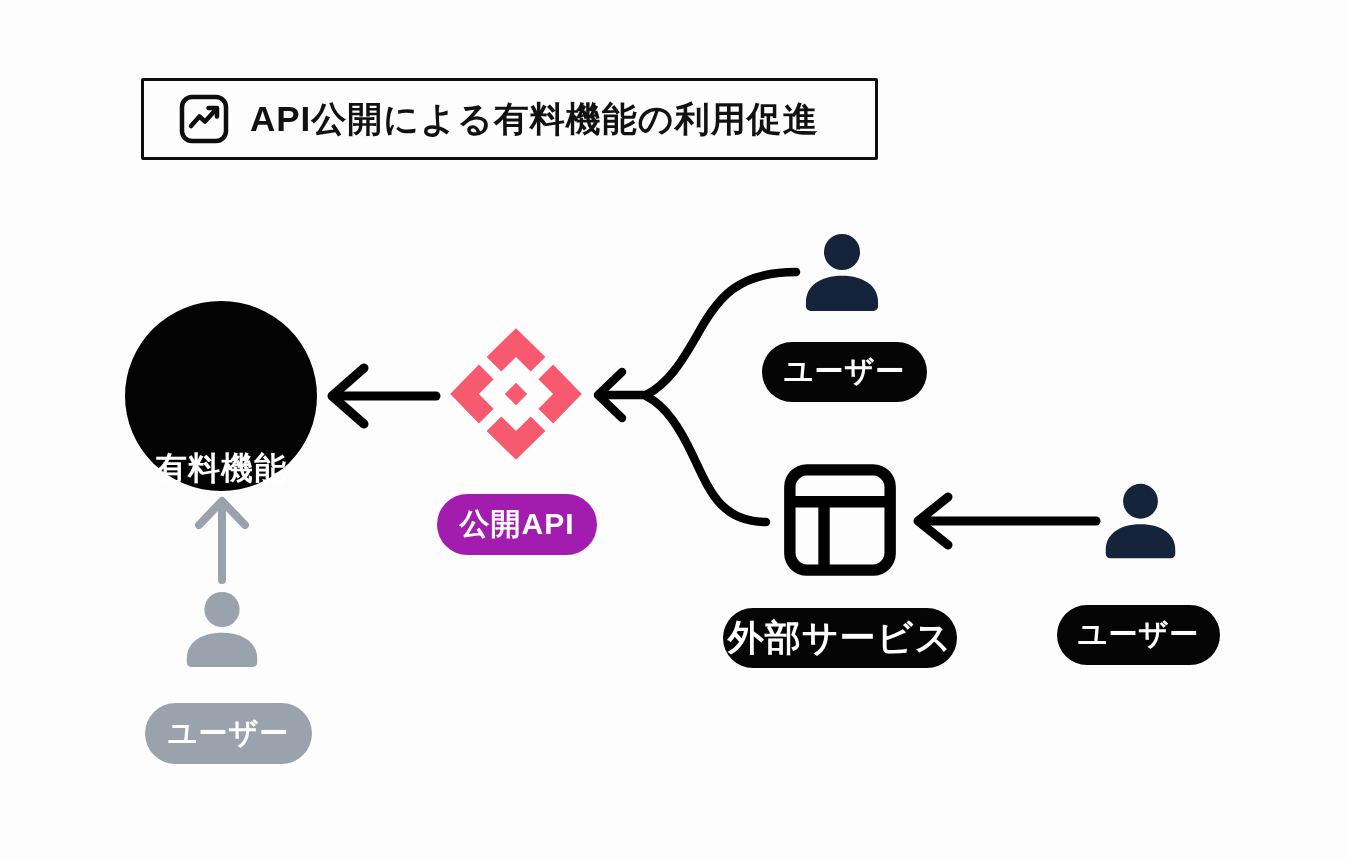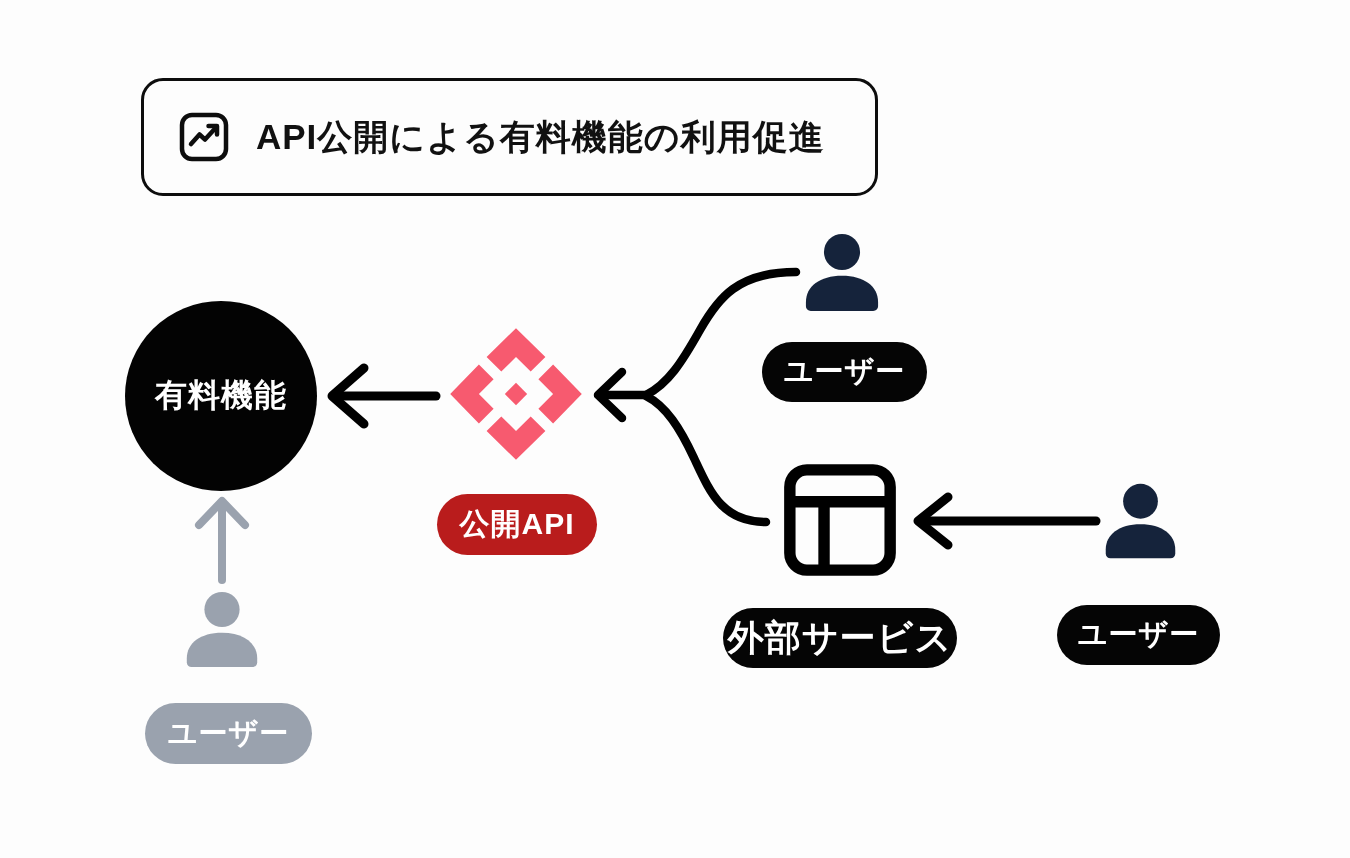--- a/index.html
+++ b/index.html
@@ -5,42 +5,42 @@
   html,body{margin:0;padding:0;background:#fff;}
   .canvas{
     position:relative;width:1350px;height:858px;overflow:hidden;
     background:#FDFDFD;
     font-family:"Liberation Sans","DejaVu Sans",sans-serif;
   }
   .abs{position:absolute;}
 
   
   .title-box{
-    left:141px;top:78px;width:737px;height:118px;
-    border:3.5px solid #0D0D0D;border-radius:22px;background:#FDFDFD;
-    display:flex;align-items:center;box-sizing:border-box;padding-left:34px;gap:26px;
+    left:141px;top:78px;width:737px;height:82px;
+    border:3.5px solid #0D0D0D;border-radius:2px;background:#FDFDFD;
+    display:flex;align-items:center;box-sizing:border-box;padding-left:34px;gap:20px;
   }
   .title-text{
     font-size:35px;font-weight:800;color:#111;letter-spacing:1px;white-space:nowrap;
   }
 
   
   .circle-node{
     left:125px;top:301px;width:192px;height:190px;border-radius:50%;
-    background:#030303;display:flex;align-items:center;justify-content:center;
+    background:#030303;display:flex;align-items:flex-end;justify-content:center;
   }
   .circle-node span{color:#fff;font-size:32px;font-weight:800;letter-spacing:1px;}
 
   
   .pill{
     border-radius:31px;display:flex;align-items:center;justify-content:center;
     color:#fff;font-weight:800;letter-spacing:1px;
   }
   .pill-black{background:#050505;}
-  .pill-pink{background:#b91c1c;}
+  .pill-pink{background:#a21caf;}
   .pill-gray{background:#9AA2AE;}
 
   .pill-api{left:437px;top:494px;width:160px;height:61px;font-size:30px;}
   .pill-user-top{left:762px;top:342px;width:165px;height:60px;font-size:29px;}
   .pill-ext{left:723px;top:608px;width:234px;height:60px;font-size:36px;}
   .pill-user-right{left:1057px;top:605px;width:163px;height:60px;font-size:29px;}
   .pill-user-gray{left:145px;top:703px;width:167px;height:61px;font-size:29px;}
 
   svg{display:block;}
   .overlay{left:0;top:0;pointer-events:none;}

